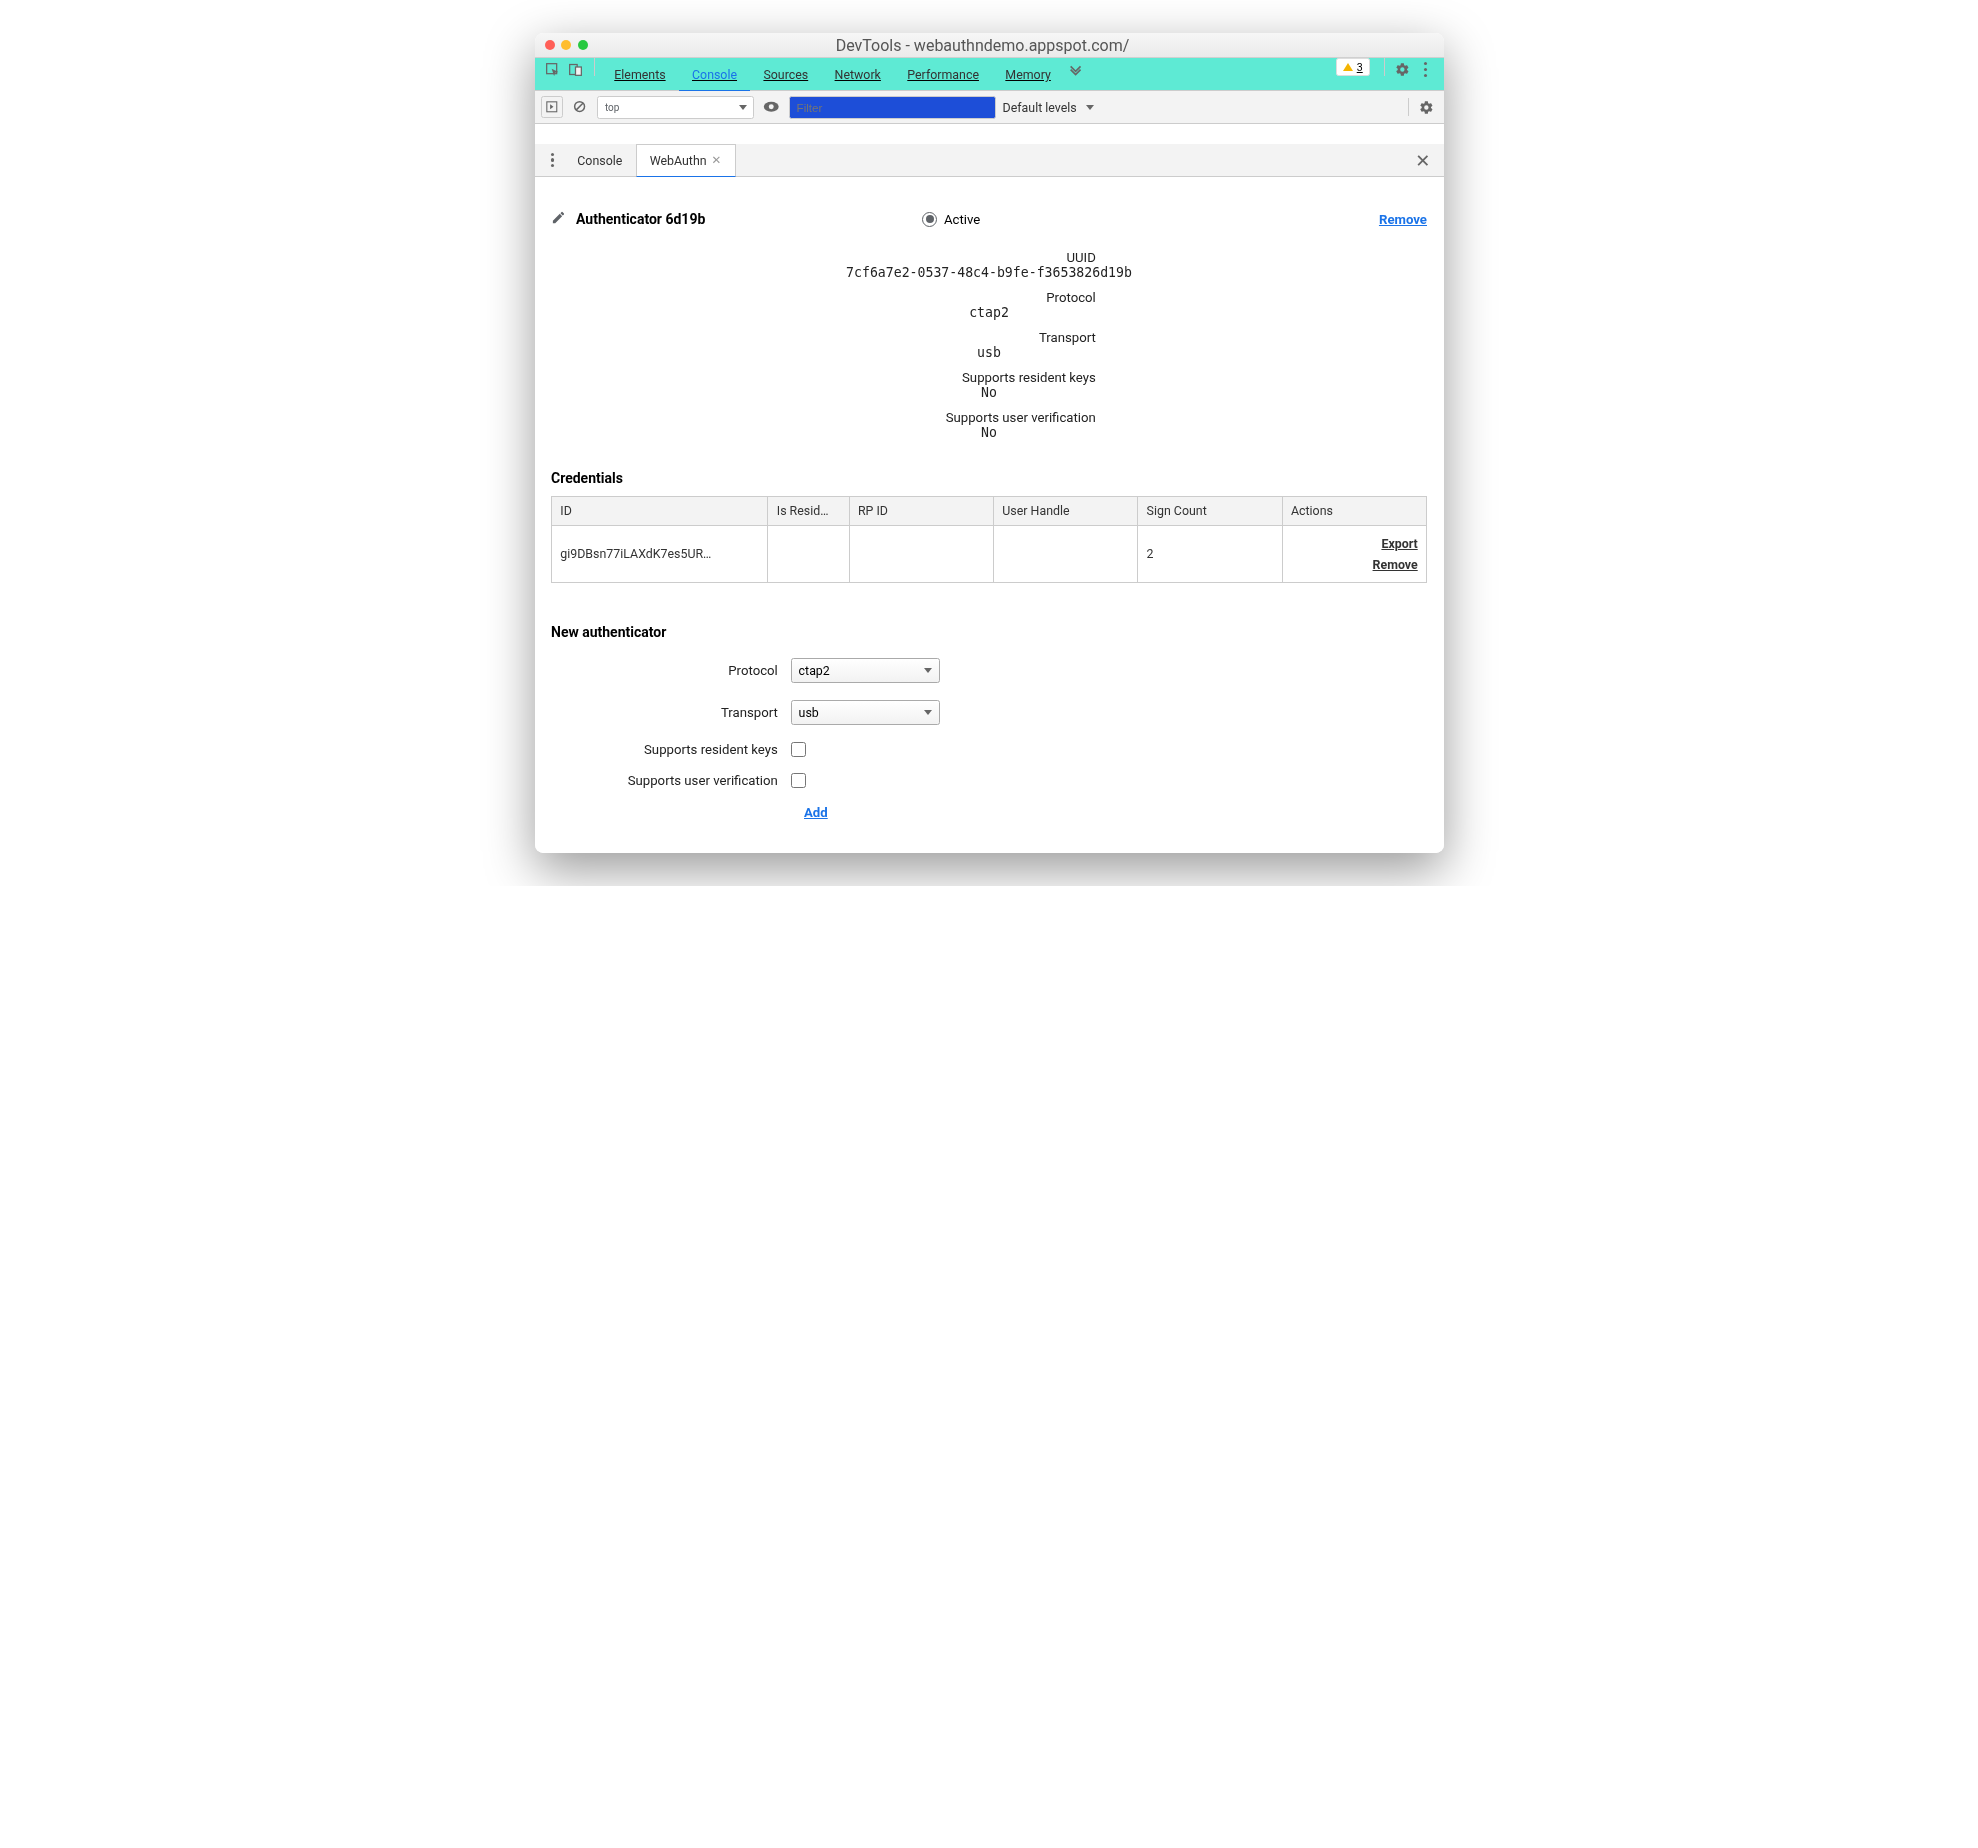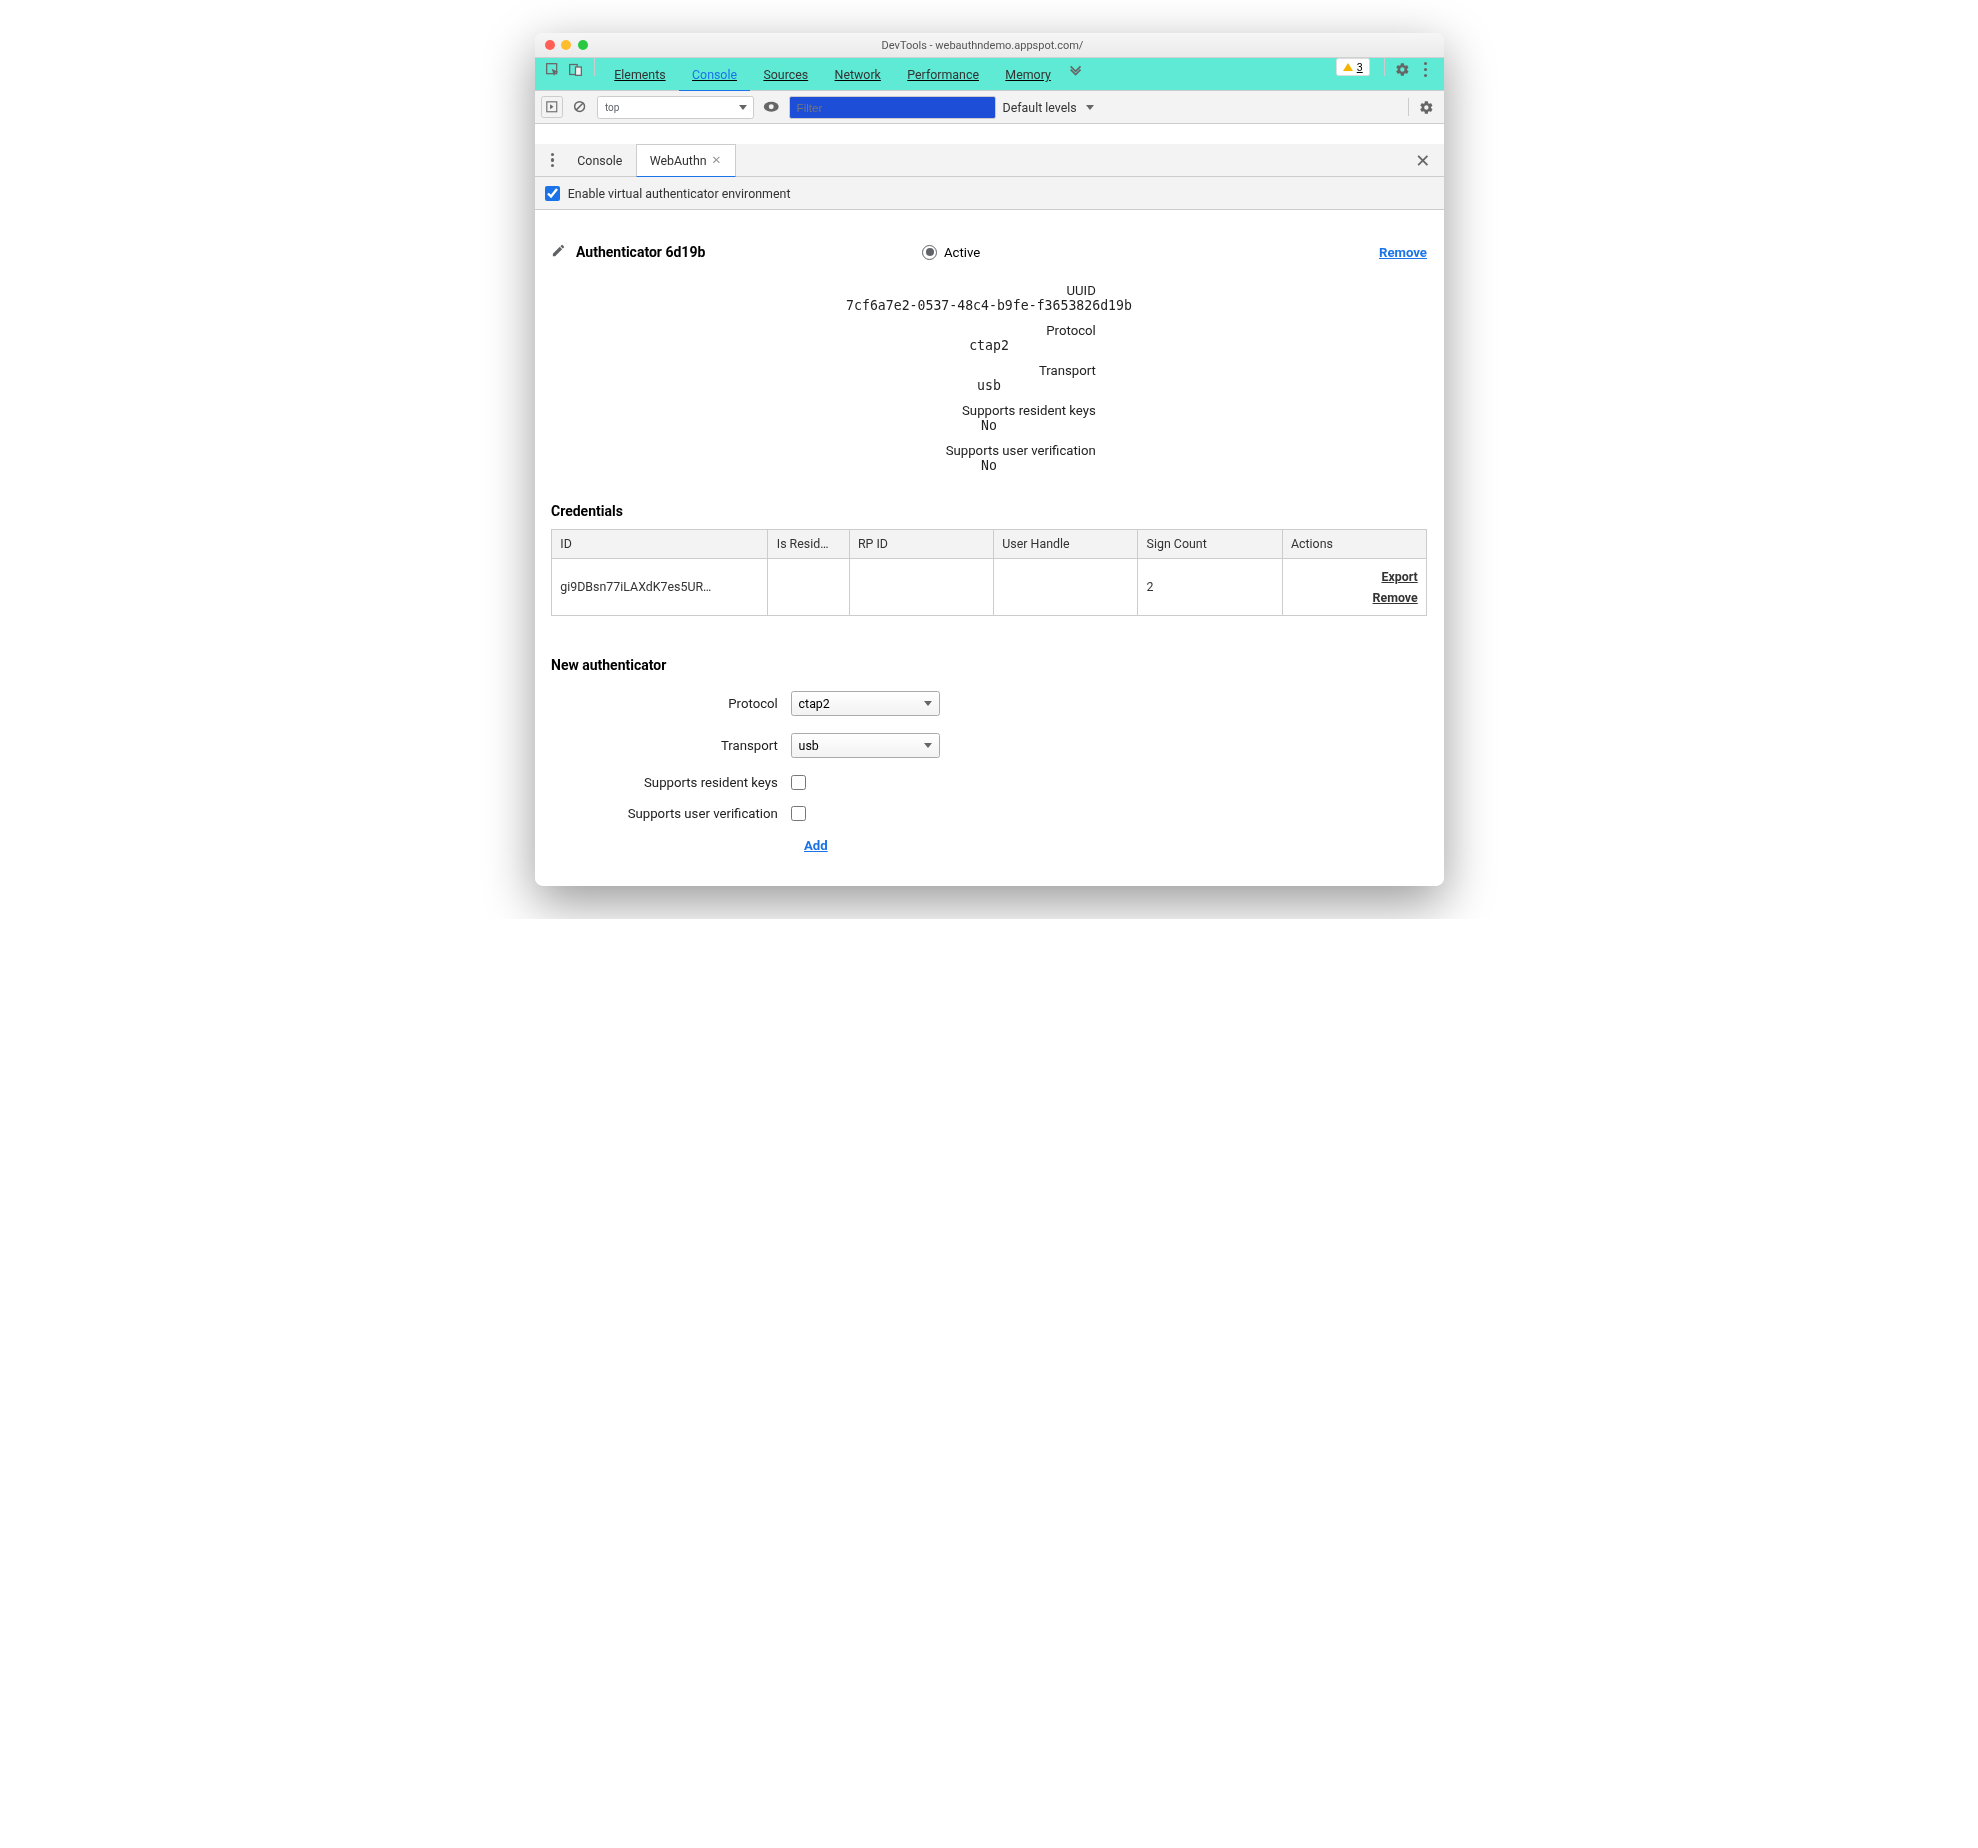--- a/index.html
+++ b/index.html
@@ -4,21 +4,21 @@
 <style>
 * { box-sizing: border-box; margin: 0; padding: 0; }
 body { font-family: -apple-system, BlinkMacSystemFont, "Segoe UI", Roboto, sans-serif; background: #fff; padding: 33px; display: flex; justify-content: center; }
 .window { width: 909px; background: #fff; border-radius: 8.3px; box-shadow: 0 16.5px 50px rgba(0,0,0,0.4); overflow: hidden; }
 .titlebar { height: 25px; background: linear-gradient(#f6f6f6,#eaeaea); border-bottom: 0.8px solid #d0d0d0; display: flex; align-items: center; padding: 0 10px; position: relative; }
 .traffic { display: flex; gap: 6.6px; }
 .traffic span { width: 10px; height: 10px; border-radius: 50%; display: inline-block; }
 .tl-close { background: #ff5f57; }
 .tl-min { background: #ffbd2e; }
 .tl-max { background: #28c940; }
-.wintitle { position: absolute; left: 0; right: 13px; text-align: center; font-size: 11px; color: #555; pointer-events: none; }
+.wintitle { position: absolute; left: 0; right: 13px; text-align: center; font-size: 16px; color: #555; pointer-events: none; }
 .maintabs { height: 33px; background: #5eead4; border-bottom: 0.8px solid #ccc; display: flex; align-items: flex-start; padding: 0 6.6px; text-decoration: underline; }
 .maintabs .icon-btn { width: 23px; height: 23px; display: flex; align-items: center; justify-content: center; color: #666; cursor: pointer; }
 .maintabs .sep { width: 0.8px; height: 18px; background: #ccc; margin: 0 6.6px; }
 .maintabs .tab { padding: 0 13.2px; height: 33px; display: flex; align-items: center; font-size: 12.4px; color: #333; cursor: pointer; }
 .maintabs .tab.active { color: #1a73e8; border-bottom: 1.7px solid #1a73e8; }
 .maintabs .spacer { flex: 1; }
 .warn-badge { display: flex; align-items: center; gap: 3.3px; background: #fff; border: 0.8px solid #ddd; border-radius: 2.5px; padding: 1.7px 6.6px; font-size: 10.7px; margin-right: 6.6px; }
 .warn-tri { width: 0; height: 0; border-left: 5px solid transparent; border-right: 5px solid transparent; border-bottom: 8.3px solid #f4b400; }
 .console-toolbar { height: 33px; background: #f3f3f3; border-bottom: 0.8px solid #ccc; display: flex; align-items: center; padding: 0 6.6px; gap: 6.6px; }
 .console-toolbar .icon-btn { width: 21.5px; height: 21.5px; display: flex; align-items: center; justify-content: center; color: #666; border: 0.8px solid #ccc; border-radius: 2.5px; cursor: pointer; }
@@ -171,24 +171,20 @@
     </div>
     <div class="dtab">Console</div>
     <div class="dtab active">
       <span>WebAuthn</span>
       <span class="close-x">✕</span>
     </div>
     <div class="spacer"></div>
     <div class="close-drawer">✕</div>
   </div>
 
-  <div class="enable-bar">
-    <input type="checkbox" checked="" style="">
-    <span>Enable virtual authenticator environment</span>
-  </div>
 
   <div class="content-wrap">
   <div class="content">
 
     <div class="auth-section">
       <div class="auth-header">
         <span class="edit-icon">
           <svg width="15" height="15" viewBox="0 0 24 24">
                 <path fill="#5f6368" d="M3 17.25V21h3.75L17.81 9.94l-3.75-3.75L3 17.25zM20.71 7.04a1 1 0 0 0 0-1.41l-2.34-2.34a1 1 0 0 0-1.41 0l-1.83 1.83 3.75 3.75 1.83-1.83z"></path>
               </svg>

